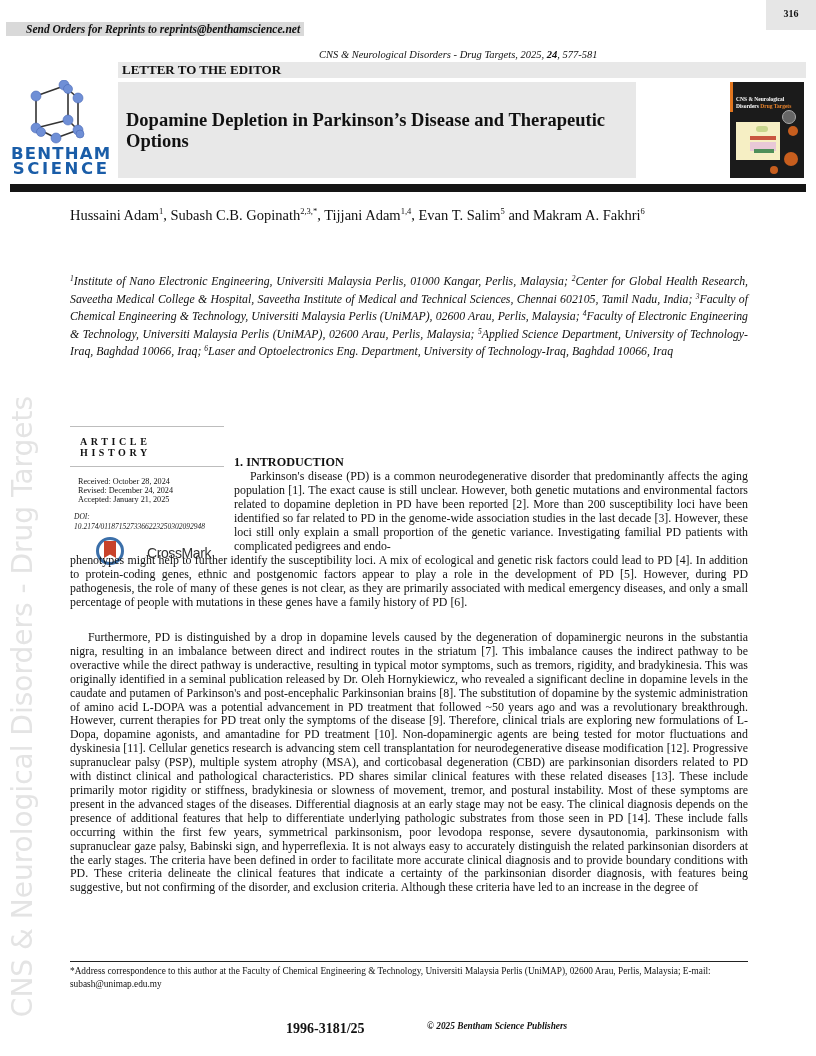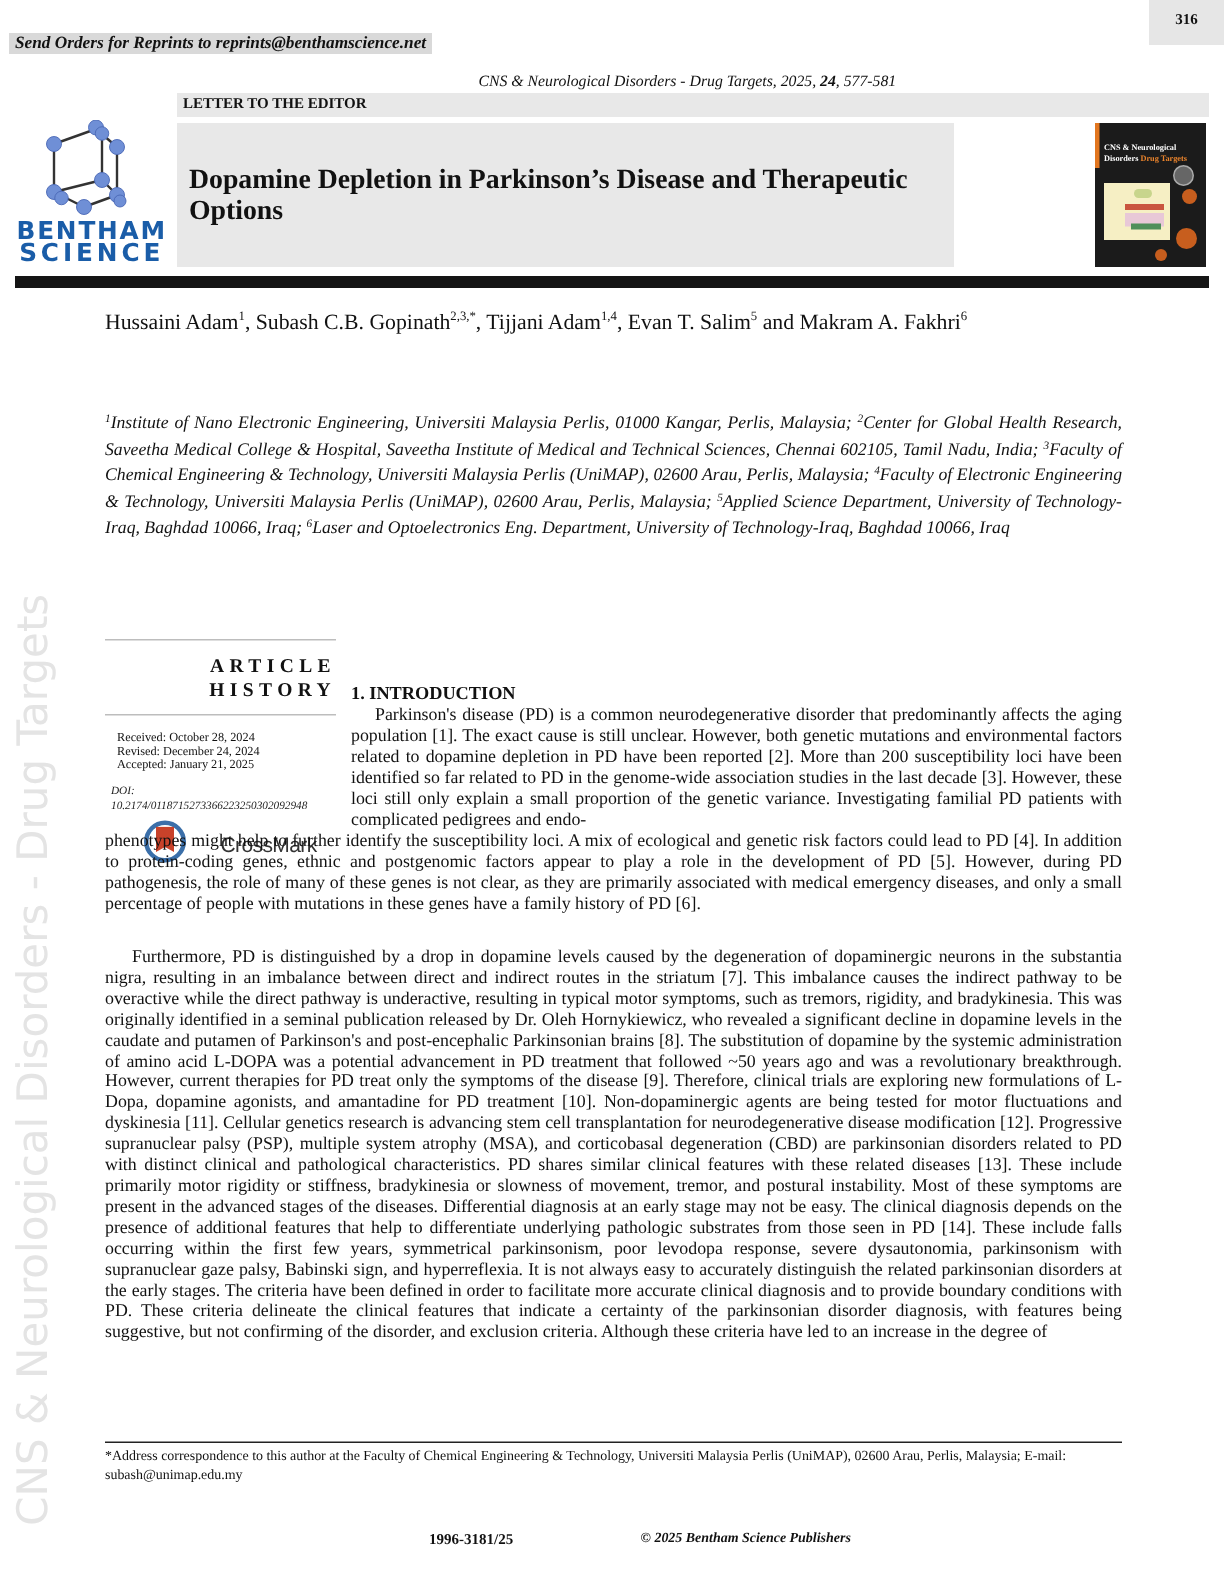--- a/index.html
+++ b/index.html
@@ -7,30 +7,30 @@
     width: 816px; height: 1056px; position: relative; overflow: hidden;
     background: #ffffff; color: #111;
     font-family: "Liberation Serif", "DejaVu Serif", serif;
   }
   .abs { position: absolute; }
   .page-num {
     left: 766px; top: 0; width: 50px; height: 30px; background: #e6e6e6;
     font-weight: bold; font-size: 10px; text-align: center; line-height: 28px;
   }
   .reprints {
-    left: 6px; top: 22px; background: #d9d9d9; padding: 1px 4px 1px 4px;
+    left: 6px; top: 22px; background: #d9d9d9; padding: 1px 4px 1px 20px;
     font-style: italic; font-weight: bold; font-size: 11.5px; color: #111;
   }
   .journal-line {
     left: 319px; top: 49px; font-style: italic; font-size: 10.5px;
   }
   .journal-line b { font-style: italic; }
   .letter-bar {
     left: 118px; top: 62px; width: 688px; height: 16px; background: #e8e8e8;
-    font-weight: bold; font-size: 10px; line-height: 16px; padding-left: 4px; box-sizing: border-box;
+    font-weight: bold; font-size: 13px; line-height: 16px; padding-left: 4px; box-sizing: border-box;
   }
   .title-box {
     left: 118px; top: 82px; width: 518px; height: 96px; background: #e8e8e8;
   }
   .title-text {
     position: absolute; left: 8px; top: 28px; font-weight: bold; font-size: 18.5px; color: #111;
   }
   .cover {
     left: 730px; top: 82px; width: 74px; height: 96px; background: #1b1b1b; overflow: hidden;
   }
@@ -61,23 +61,22 @@
   .affil sup { font-size: 7.5px; vertical-align: 4px; line-height: 0; }
   .watermark {
     left: -318px; top: 690px; width: 680px; transform: rotate(-90deg); transform-origin: center center;
     font-family: "DejaVu Sans", sans-serif; font-size: 28px; color: #e4e4e4; white-space: nowrap; text-align: center;
   }
   .history {
     left: 70px; top: 426px; width: 154px;
   }
   .history .hr { height: 1px; background: #bdbdbd; }
   .history .htitle {
-    font-family: "Liberation Serif", serif; font-weight: bold; font-size: 13px; letter-spacing: 3.6px;
+    font-family: "Liberation Serif", serif; font-weight: bold; font-size: 10px; letter-spacing: 3.6px;
     padding: 9px 0 8px 10px;
-    text-align: right;
   }
   .history .dates { font-size: 8.2px; line-height: 9px; padding: 10px 0 0 8px; }
   .history .doi { font-style: italic; font-size: 7.5px; line-height: 10px; padding: 8px 0 0 4px; color: #222; }
   .crossmark { position: relative; margin: 5px 0 0 26px; height: 30px; }
   .cm-circle {
     position:absolute; left:0; top:0; width:28px; height:28px; border-radius:50%;
     border: 3px solid #3b6fa9; box-sizing: border-box; background:#fff;
   }
   .cm-inner {
     position:absolute; left:8px; top:4px; width:12px; height:17px; background:#c8422a;
@@ -86,21 +85,21 @@
   .cm-text { position:absolute; left:32px; top:8px; font-size: 14px; color:#333; font-family:"Liberation Sans", sans-serif; letter-spacing:-0.4px;margin-left:19px; }
   .intro-head { left: 234px; top: 455px; font-weight: bold; font-size: 12.2px; }
   .body-p {
     font-size: 11.9px; line-height: 13.9px; text-align: justify; color: #111;
   }
   .p1a { left: 234px; top: 470px; width: 514px; text-indent: 16px; }
   .p1b { left: 70px; top: 554px; width: 678px; }
   .p2  { left: 70px; top: 631px; width: 678px; text-indent: 18px; }
   .fn-line { left: 70px; top: 961px; width: 678px; height: 1px; background: #222; }
   .footnote { left: 70px; top: 965px; width: 678px; font-size: 9.3px; line-height: 12.5px; }
-  .footer-issn { left: 286px; top: 1021px; font-weight: bold; font-size: 10px; }
+  .footer-issn { left: 286px; top: 1021px; font-weight: bold; font-size: 14px; }
   .footer-copy { left: 427px; top: 1021px; font-weight: bold; font-size: 9.3px; font-style: italic; }
 </style>
 </head>
 <body>
 
 <div class="abs page-num">316</div>
 
 <div class="abs reprints">Send Orders for Reprints to reprints@benthamscience.net</div>
 
 <div class="abs journal-line">

